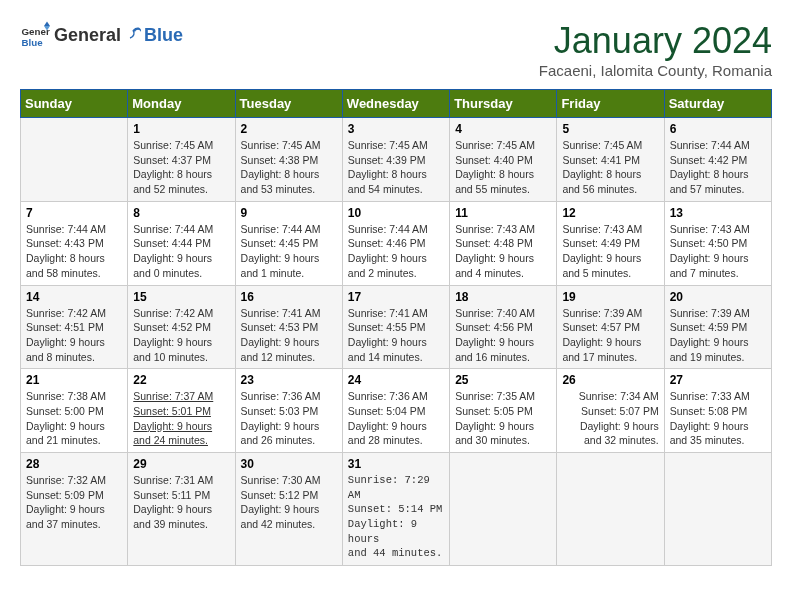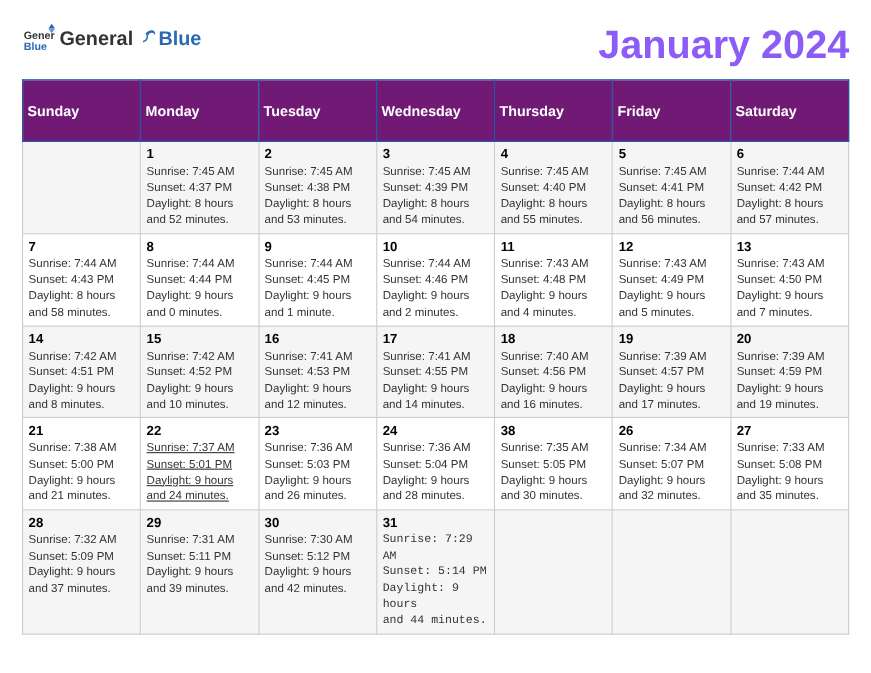--- a/index.html
+++ b/index.html
@@ -23,36 +23,36 @@
     }
     .logo-icon {
       width: 30px;
       height: 30px;
     }
     .title-block {
       text-align: right;
     }
     .month-title {
       font-size: 36px;
-      font-weight: bold;
-      color: #8b5cf6;
+      font-weight: normal;
+      color: #14532d;
     }
     .location-title {
       font-size: 15px;
       color: #555;
     }
     table {
       width: 100%;
       border-collapse: collapse;
       font-size: 11px;
     }
     thead tr th {
-      background-color: #701a75;
+      background-color: #4d7c0f;
       color: #fff;
-      padding: 20px 4px;
+      padding: 6px 4px;
       text-align: left;
       font-size: 13px;
       font-weight: bold;
       border: 1px solid #1a5aa5;
     }
     tbody tr td {
       border: 1px solid #ccc;
       padding: 4px 5px;
       vertical-align: top;
       width: calc(100% / 7);
@@ -96,20 +96,21 @@
         <svg width="22" height="22" viewBox="0 0 22 22" style="margin:0 0 0 1px;">
           <path d="M11 6 C14 2, 20 3, 19 8 C18 5, 14 5, 13 8 Z" fill="#2a6ab5"></path>
           <path d="M11 6 C13 9, 12 13, 8 14" stroke="#2a6ab5" stroke-width="1.5" fill="none"></path>
         </svg>
         <span style="font-size:18px;font-weight:bold;color:#2a6ab5;">Blue</span>
       </div>
     </div>
   </div>
   <div class="title-block">
     <div class="month-title">January 2024</div>
+    <div class="location-title">Facaeni, Ialomita County, Romania</div>
   </div>
 </div>
 
 <table>
   <thead>
     <tr id="header-row">
     <th>Sunday</th>
         <th>Monday</th>
         <th>Tuesday</th>
         <th>Wednesday</th>
@@ -289,29 +290,29 @@
 and 26 minutes.</div>
         </td>
         <td>
           <span class="day-num">24</span>
           <div class="day-info" style="white-space: pre-line;">Sunrise: 7:36 AM
 Sunset: 5:04 PM
 Daylight: 9 hours
 and 28 minutes.</div>
         </td>
         <td>
-          <span class="day-num">38</span>
+          <span class="day-num">25</span>
           <div class="day-info" style="white-space: pre-line;">Sunrise: 7:35 AM
 Sunset: 5:05 PM
 Daylight: 9 hours
 and 30 minutes.</div>
         </td>
         <td>
           <span class="day-num">26</span>
-          <div class="day-info" style="white-space: pre-line;">Sunrise: 7:34 AM
+          <div class="day-info" style="white-space: pre-line; text-align: right;">Sunrise: 7:34 AM
 Sunset: 5:07 PM
 Daylight: 9 hours
 and 32 minutes.</div>
         </td>
         <td>
           <span class="day-num">27</span>
           <div class="day-info" style="white-space: pre-line;">Sunrise: 7:33 AM
 Sunset: 5:08 PM
 Daylight: 9 hours
 and 35 minutes.</div>

